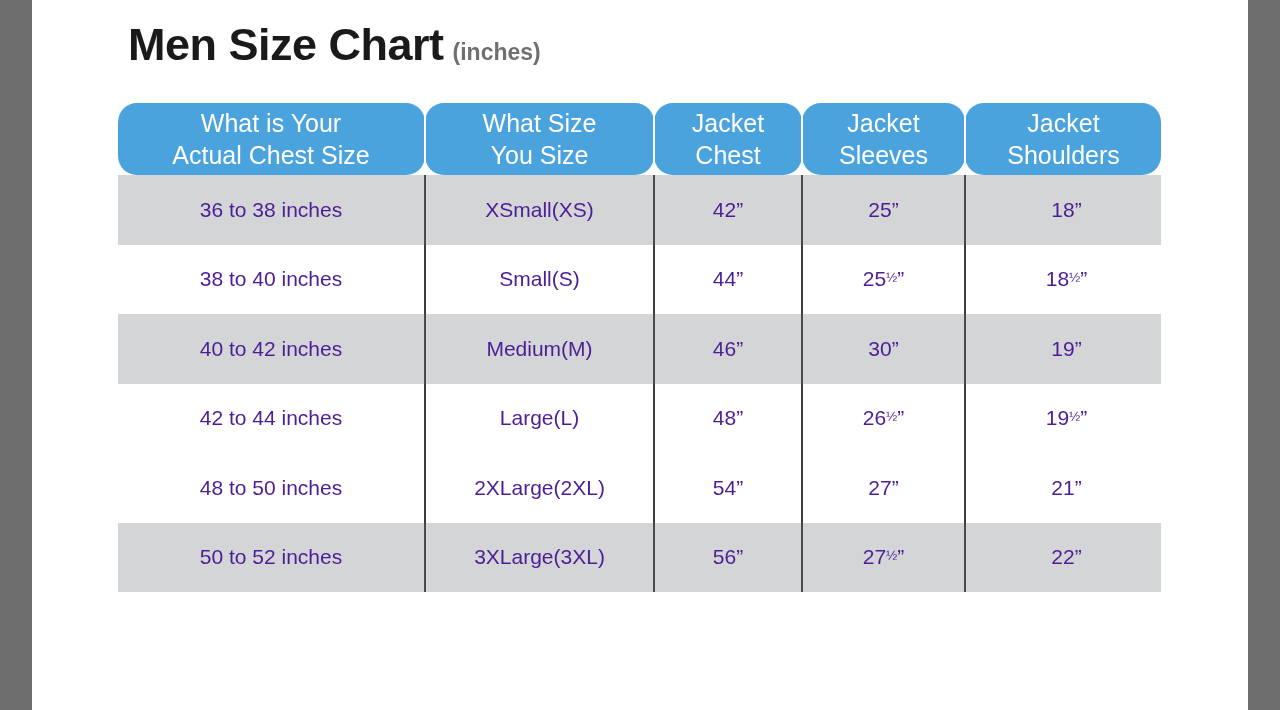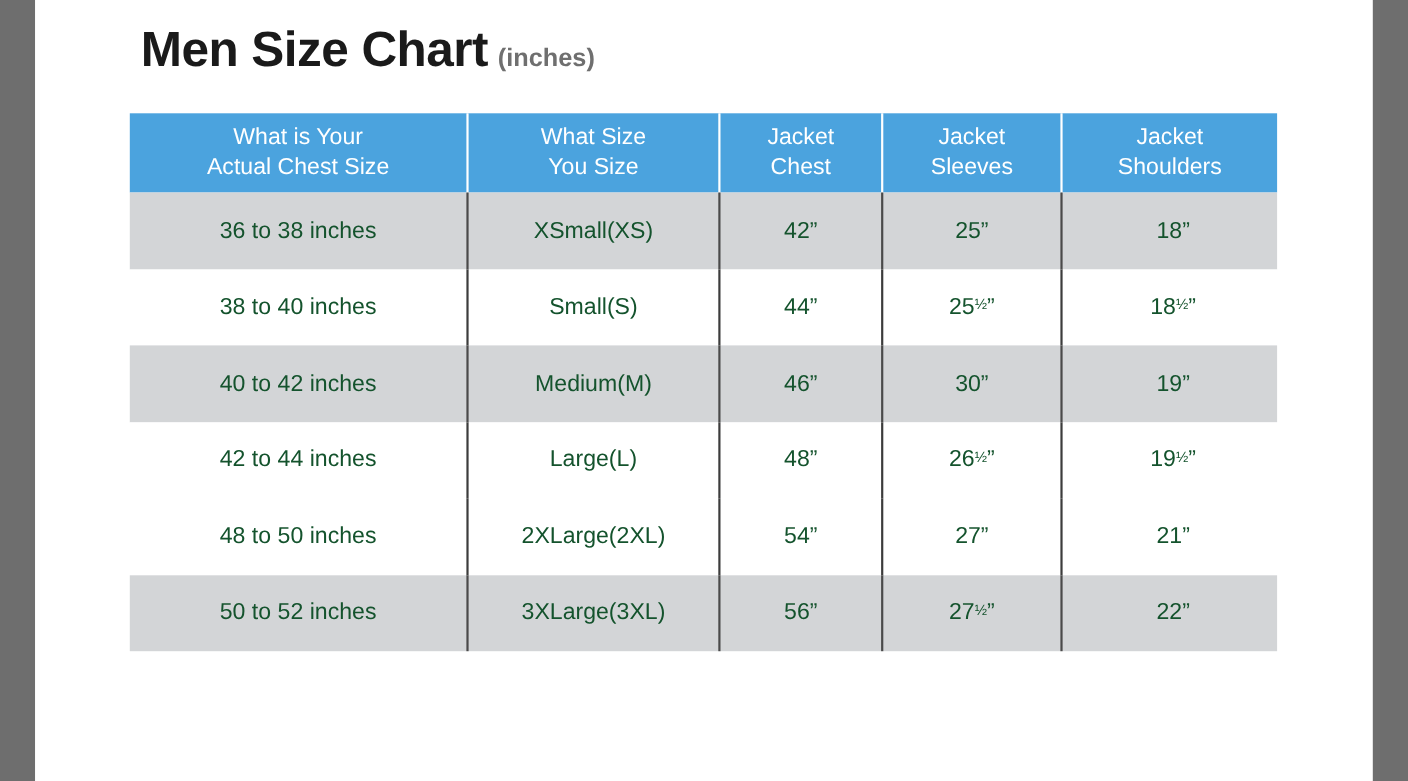--- a/index.html
+++ b/index.html
@@ -78,38 +78,39 @@
 
   .chart-table col.c1 { width: 307px; }
   .chart-table col.c2 { width: 229px; }
   .chart-table col.c3 { width: 148px; }
   .chart-table col.c4 { width: 163px; }
   .chart-table col.c5 { width: 196px; }
 
   .chart-table thead th {
     background: #4ba3de;
     color: #ffffff;
-    font-size: 21px;
+    font-size: 25px;
     font-weight: 400;
     line-height: 1.28;
     text-align: center;
     height: 72px;
     padding: 0 4px;
     border-right: 2px solid #ffffff;
     vertical-align: middle;
+    border-radius: 19px;
   }
   .chart-table thead th:last-child { border-right: none; }
 
   .chart-table tbody td {
     height: 69.5px;
     text-align: center;
     vertical-align: middle;
     font-size: 21px;
     font-weight: 400;
-    color: #14532d;
+    color: #4c1d95;
     border-right: 2px solid #4a4a4a;
     padding: 0 4px;
     white-space: nowrap;
   }
   .chart-table tbody td:last-child { border-right: none; padding-left: 10px; }
 
   .chart-table tbody tr.shaded td { background: #d3d5d7; }
   .chart-table tbody tr.plain  td { background: #ffffff; }
 
   

